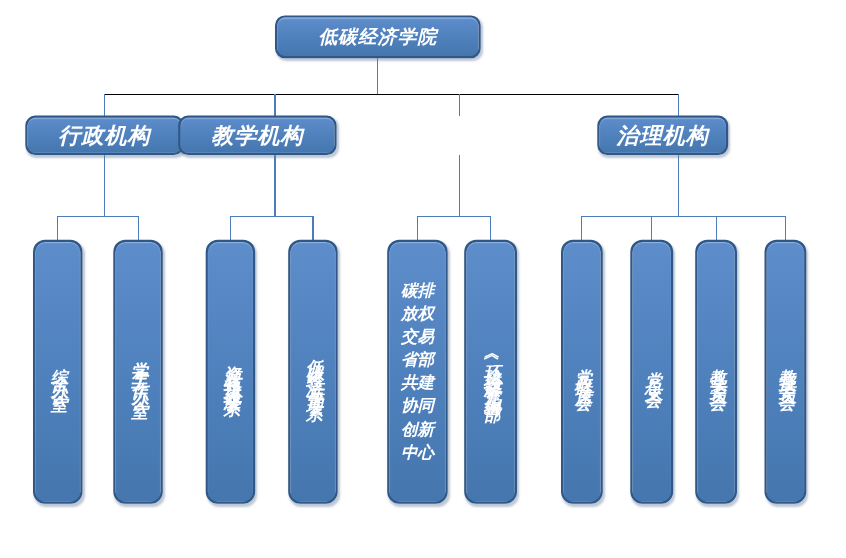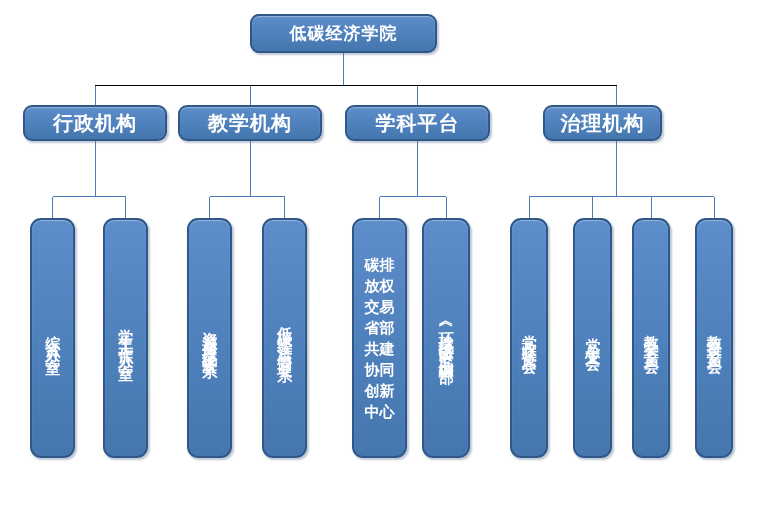--- a/index.html
+++ b/index.html
@@ -5,20 +5,21 @@
   * { box-sizing: border-box; }
   html, body { margin: 0; padding: 0; background: #ffffff; }
   body { font-family: "Liberation Sans", "DejaVu Sans", sans-serif; }
 
   .canvas {
     position: relative;
     width: 769px;
     height: 507px;
     background: #ffffff;
     overflow: hidden;
+    font-style: italic;
   }
 
   .svg-layer {
     position: absolute;
     left: 0; top: 0;
     width: 769px; height: 507px;
     pointer-events: none;
   }
 
   .node {
@@ -91,22 +92,21 @@
     <line x1="529" y1="196.5" x2="714" y2="196.5" stroke="#4C7DBB" stroke-width="1"></line>
     <line x1="529" y1="196.5" x2="529" y2="218" stroke="#4C7DBB" stroke-width="1"></line>
     <line x1="592.5" y1="196.5" x2="592.5" y2="218" stroke="#4C7DBB" stroke-width="1"></line>
     <line x1="651" y1="196.5" x2="651" y2="218" stroke="#4C7DBB" stroke-width="1"></line>
     <line x1="714" y1="196.5" x2="714" y2="218" stroke="#4C7DBB" stroke-width="1"></line>
   </svg>
 
   <div class="node root-node" style="left:250px; top:14px; width:187px; height:39px;">低碳经济学院</div>
 
   <div class="node h-node" style="left:23px; top:105px; width:144px; height:36px;">行政机构</div>
-  <div class="node h-node" style="left:178px; top:105px; width:144px; height:36px;">教学机构</div>
-  <div class="node h-node" style="left:345px; top:105px; width:145px; height:36px;">学科平台</div>
+  <div class="node h-node" style="left:162px; top:105px; width:144px; height:36px;">教学机构</div>
   <div class="node h-node" style="left:543px; top:105px; width:119px; height:36px;">治理机构</div>
 
   <div class="node v-node" style="left:30px; top:218px; width:45px; height:240px;">
     <span class="vtext">综合办公室</span>
   </div>
   <div class="node v-node" style="left:103px; top:218px; width:45px; height:240px;">
     <span class="vtext">学生工作办公室</span>
   </div>
 
   <div class="node v-node" style="left:187px; top:218px; width:45px; height:240px;">

